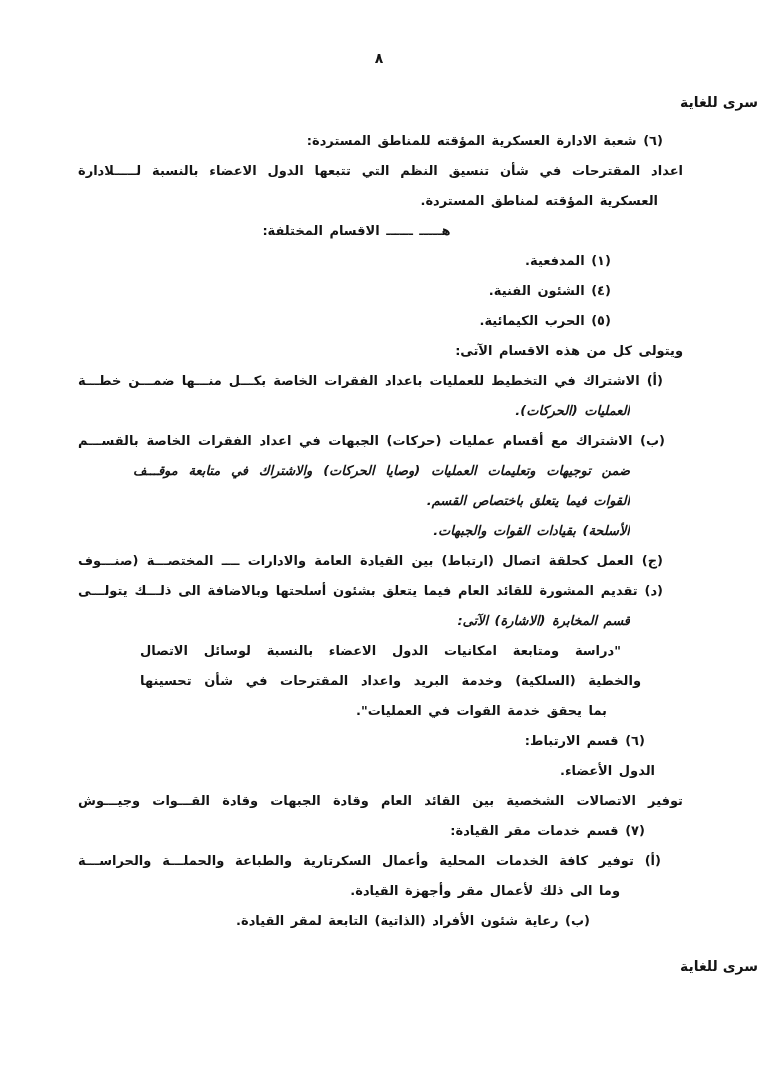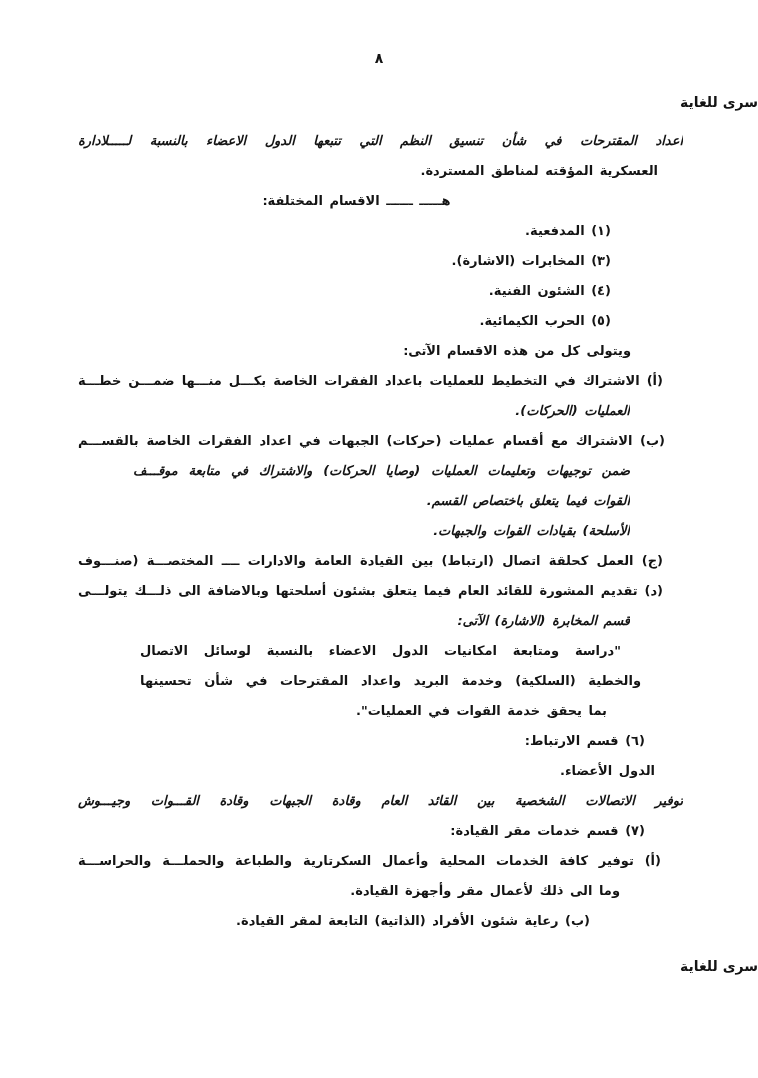--- a/index.html
+++ b/index.html
@@ -44,55 +44,55 @@
     overflow: hidden;
     text-align: right;
     word-spacing: 2px;
     white-space: normal;
   }
   .fill {
     text-align: justify;
     text-align-last: justify;
   }
   
-  .i0  { margin-right: 0; font-style: italic; }
+  .i0  { margin-right: 0; }
   .i18 { margin-right: 18px; }
   .i20 { margin-right: 20px; }
   .i22 { margin-right: 22px; }
   .i25 { margin-right: 25px; }
   .i28 { margin-right: 28px; }
   .i38 { margin-right: 38px; }
   .i42 { margin-right: 42px; }
   .i48 { margin-right: 48px; text-align: center; }
-  .i52 { margin-right: 52px; }
+  .i52 { }
   .i53 { margin-right: 53px; font-style: italic; }
   .i62 { margin-right: 62px; }
   .i63 { margin-right: 63px; }
   .i72 { margin-right: 72px; }
   .i76 { margin-right: 76px; }
   .i93 { margin-right: 93px; }
   
   .ml55 { margin-left: 55px; }
   .ml62 { margin-left: 62px; }
 </style>
 </head>
 <body>
 
 <div class="page">
 
   <div class="page-number">٨</div>
 
   <div class="classification top">سرى للغاية</div>
 
   <div class="doc-body">
+    <div class="line i20">(٦) شعبة الادارة العسكرية المؤقته للمناطق المستردة:</div>
     <div class="line i0 fill">اعداد المقترحات في شأن تنسيق النظم التي تتبعها الدول الاعضاء بالنسبة لـــــلادارة</div>
     <div class="line i25">العسكرية المؤقته لمناطق المستردة.</div>
     <div class="line i48">هـــــ ــــــ الاقسام المختلفة:</div>
     <div class="line i72">(١) المدفعية.</div>
-    <div class="line i72">(٣) المخابرات (الاشارة).</div>
     <div class="line i72">(٤) الشئون الفنية.</div>
     <div class="line i72">(٥) الحرب الكيمائية.</div>
     <div class="line i52">ويتولى كل من هذه الاقسام الآتى:</div>
     <div class="line i20 fill">(أ) الاشتراك في التخطيط للعمليات باعداد الفقرات الخاصة بكـــل منـــها ضمـــن خطـــة</div>
     <div class="line i53">العمليات (الحركات).</div>
     <div class="line i18 fill">(ب) الاشتراك مع أقسام عمليات (حركات) الجبهات في اعداد الفقرات الخاصة بالقســـم</div>
     <div class="line i53 fill ml55">ضمن توجيهات وتعليمات العمليات (وصايا الحركات) والاشتراك في متابعة موقـــف</div>
     <div class="line i53">القوات فيما يتعلق باختصاص القسم.</div>
     <div class="line i53">الأسلحة) بقيادات القوات والجبهات.</div>
     <div class="line i20 fill">(ج) العمل كحلقة اتصال (ارتباط) بين القيادة العامة والادارات ــــ المختصـــة (صنـــوف</div>

